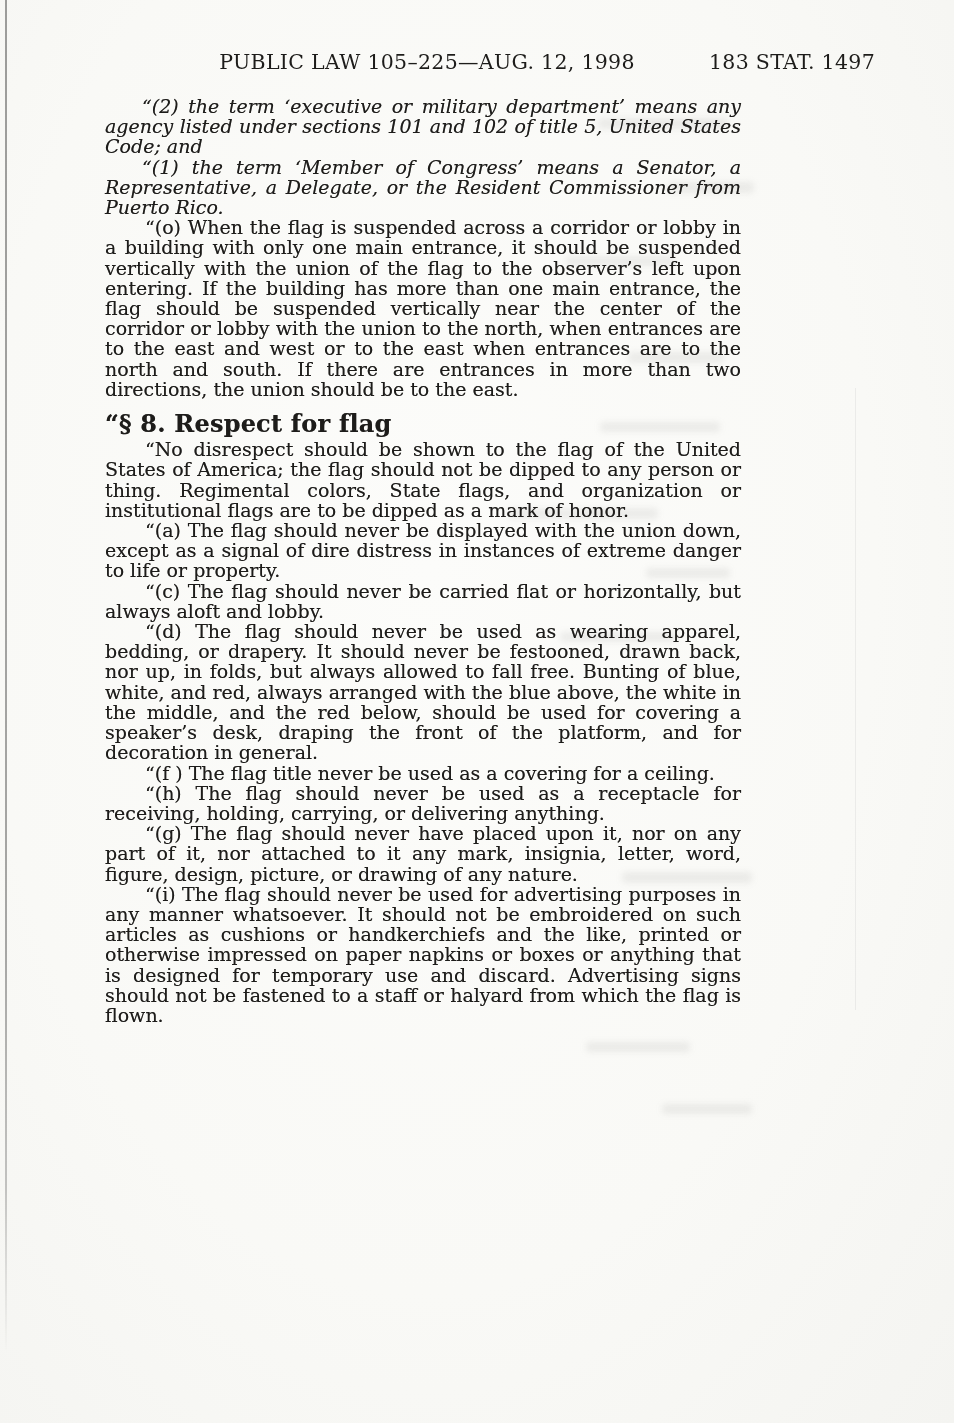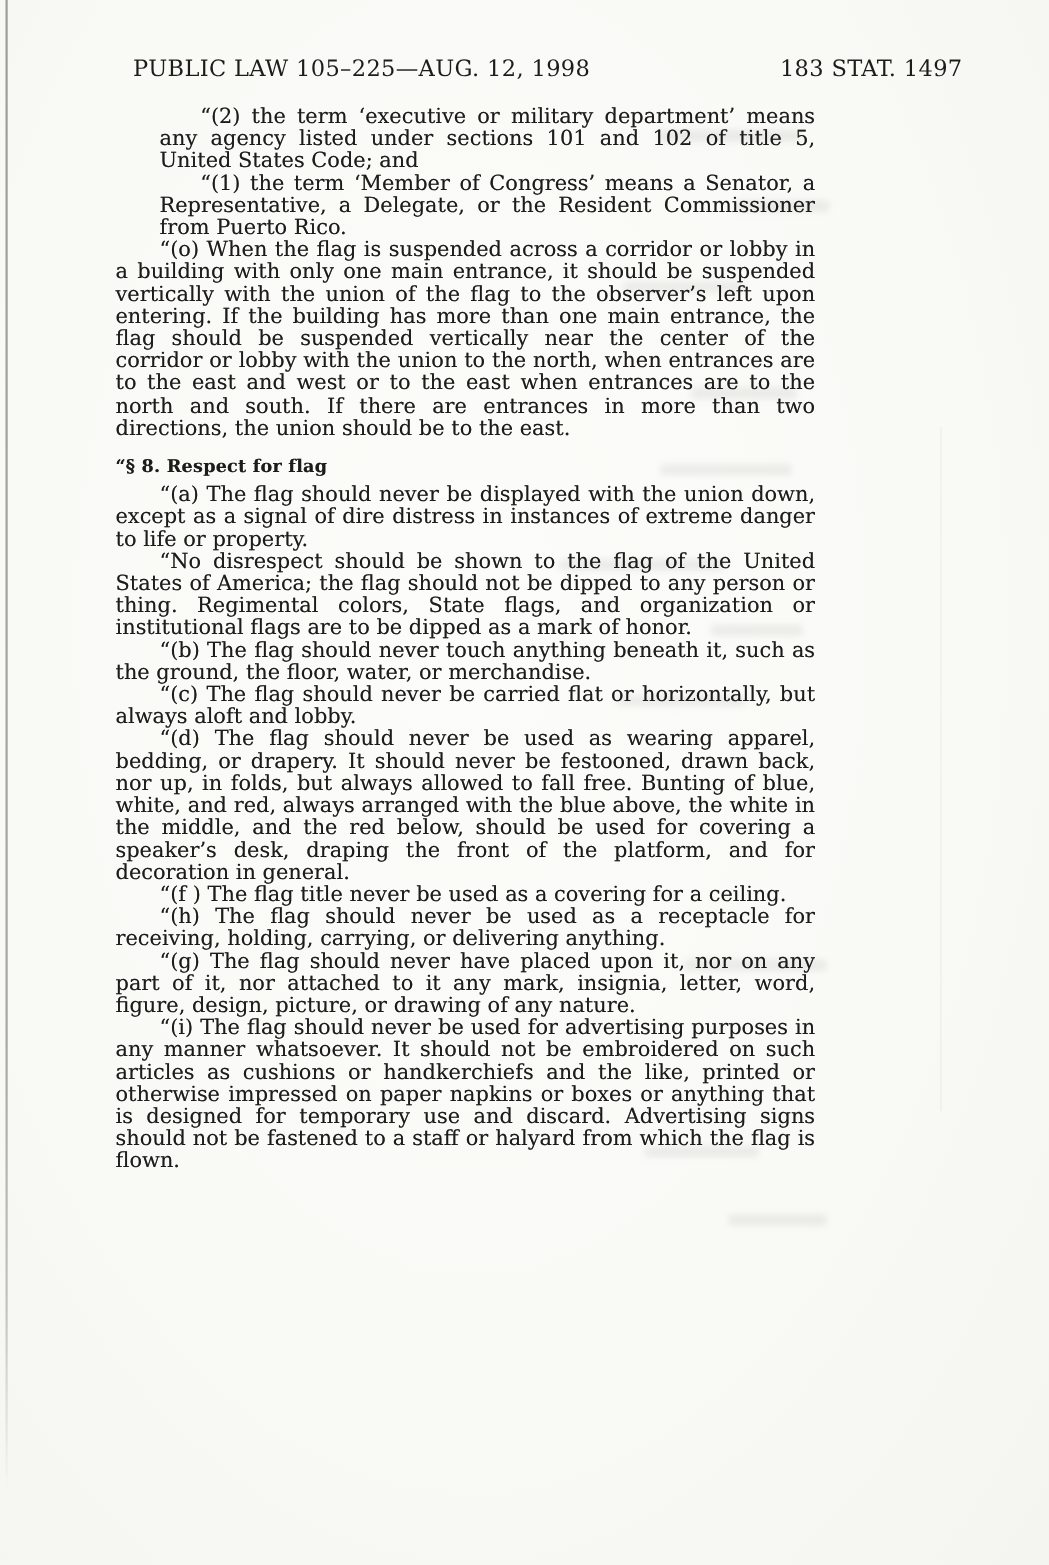--- a/index.html
+++ b/index.html
@@ -61,22 +61,23 @@
     top: 50px;
     left: 105px;
     width: 770px;
     height: 26px;
     font-size: 20.5px;
     letter-spacing: 0.3px;
     white-space: nowrap;
   }
   .law-title {
     position: absolute;
-    left: 16px;
+    left: 4px;
     width: 636px;
+    text-align: center;
   }
   .stat-cite {
     position: absolute;
     right: 0;
     text-align: right;
   }
 
   .text-column {
     position: absolute;
     top: 96px;
@@ -88,26 +89,26 @@
     text-shadow: 0 0 0.5px rgba(29,28,26,0.55);
   }
   .text-column p {
     margin: 0;
     padding: 0;
   }
   .para {
     text-indent: 40px;
   }
   .para.sub {
-    margin-left: 40px;
     text-indent: 37px;
+    font-style: italic;
   }
   .section-heading {
     margin: 15px 0 5px 0;
-    font-size: 16px;
+    font-size: 24px;
     font-weight: bold;
     text-align: left;
     text-indent: 0;
     letter-spacing: 0.2px;
   }
 </style>
 </head>
 <body>
 
 <div class="page">
@@ -130,23 +131,22 @@
   <header class="running-head">
     <div class="law-title">PUBLIC LAW 105–225—AUG. 12, 1998</div>
     <div class="stat-cite">183 STAT. 1497</div>
   </header>
 
   <main class="text-column">
     <p class="para sub">“(2) the term ‘executive or military department’ means any agency listed under sections 101 and 102 of title 5, United States Code; and</p>
     <p class="para sub">“(1) the term ‘Member of Congress’ means a Senator, a Representative, a Delegate, or the Resident Commissioner from Puerto Rico.</p>
     <p class="para">“(o) When the flag is suspended across a corridor or lobby in a building with only one main entrance, it should be suspended vertically with the union of the flag to the observer’s left upon entering. If the building has more than one main entrance, the flag should be suspended vertically near the center of the corridor or lobby with the union to the north, when entrances are to the east and west or to the east when entrances are to the north and south. If there are entrances in more than two directions, the union should be to the east.</p>
     <h2 class="section-heading">“§ 8. Respect for flag</h2>
+    <p class="para">“No disrespect should be shown to the flag of the United States of America; the flag should not be dipped to any person or thing. Regimental colors, State flags, and organization or institutional flags are to be dipped as a mark of honor.</p>
     <p class="para">“(a) The flag should never be displayed with the union down, except as a signal of dire distress in instances of extreme danger to life or property.</p>
-    <p class="para">“No disrespect should be shown to the flag of the United States of America; the flag should not be dipped to any person or thing. Regimental colors, State flags, and organization or institutional flags are to be dipped as a mark of honor.</p>
-    <p class="para">“(b) The flag should never touch anything beneath it, such as the ground, the floor, water, or merchandise.</p>
     <p class="para">“(c) The flag should never be carried flat or horizontally, but always aloft and lobby.</p>
     <p class="para">“(d) The flag should never be used as wearing apparel, bedding, or drapery. It should never be festooned, drawn back, nor up, in folds, but always allowed to fall free. Bunting of blue, white, and red, always arranged with the blue above, the white in the middle, and the red below, should be used for covering a speaker’s desk, draping the front of the platform, and for decoration in general.</p>
     <p class="para">“(f ) The flag title never be used as a covering for a ceiling.</p>
     <p class="para">“(h) The flag should never be used as a receptacle for receiving, holding, carrying, or delivering anything.</p>
     <p class="para">“(g) The flag should never have placed upon it, nor on any part of it, nor attached to it any mark, insignia, letter, word, figure, design, picture, or drawing of any nature.</p>
     <p class="para">“(i) The flag should never be used for advertising purposes in any manner whatsoever. It should not be embroidered on such articles as cushions or handkerchiefs and the like, printed or otherwise impressed on paper napkins or boxes or anything that is designed for temporary use and discard. Advertising signs should not be fastened to a staff or halyard from which the flag is flown.</p>
   </main>
 
 </div>
 

